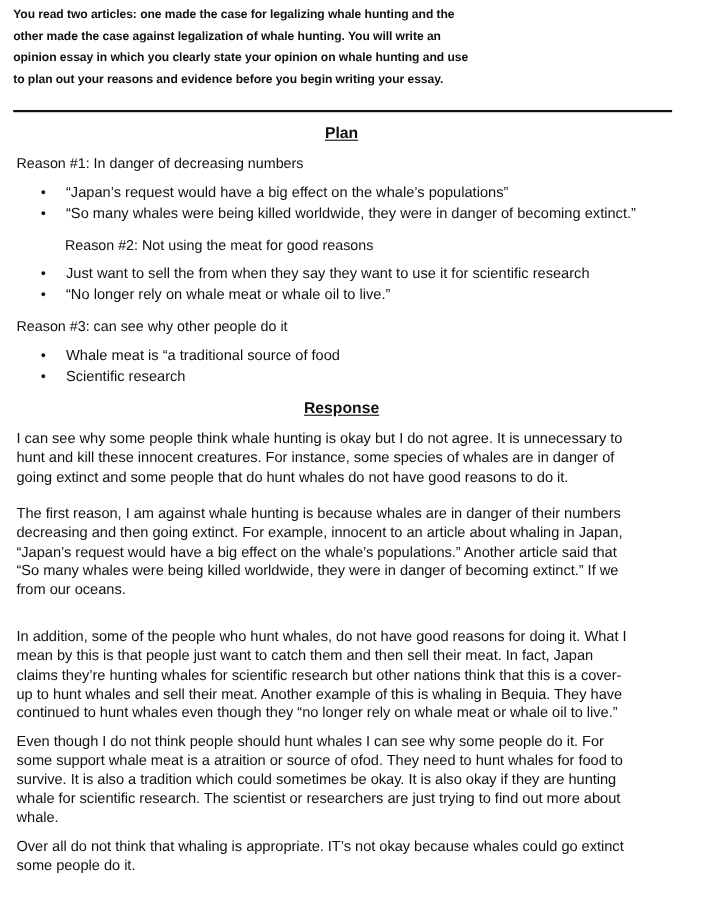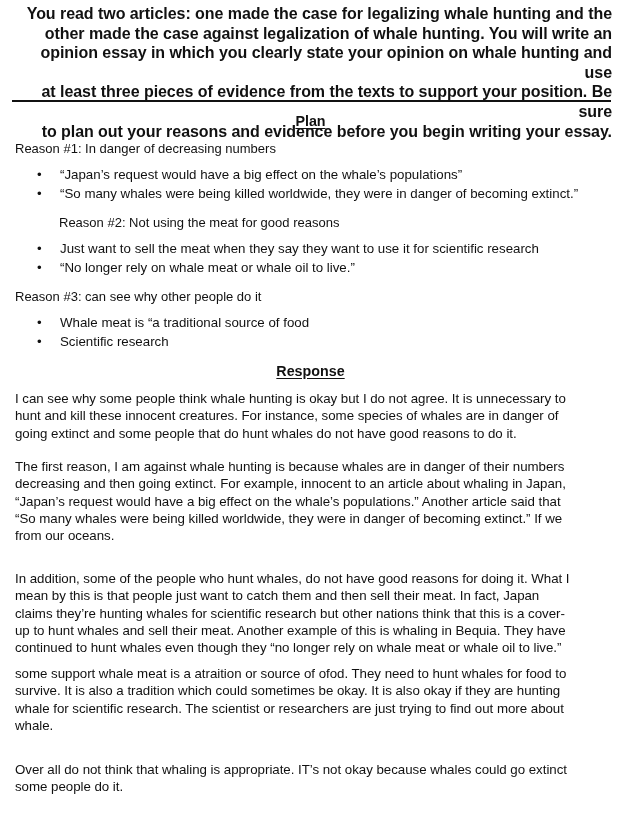--- a/index.html
+++ b/index.html
@@ -13,23 +13,23 @@
       overflow: hidden;
       position: relative;
       font-family: "Liberation Sans", sans-serif;
       color: #111111;
     }
     .prompt {
       position: absolute;
       left: 12px;
       top: 4px;
       width: 600px;
-      text-align: right;
+      text-align: left;
       font-weight: bold;
-      font-size: 16px;
+      font-size: 11px;
       line-height: 19.6px;
       letter-spacing: -0.05px;
     }
     .rule {
       position: absolute;
       left: 12px;
       top: 100px;
       width: 599px;
       height: 2px;
       background: #111111;
@@ -102,21 +102,20 @@
     #para-4 { top: 665px; }
     #para-5 { top: 761px; }
   </style>
 </head>
 <body>
 
 <div class="prompt">
   <div>You read two articles: one made the case for legalizing whale hunting and the</div>
   <div>other made the case against legalization of whale hunting.  You will write an</div>
   <div>opinion essay in which you clearly state your opinion on whale hunting and use</div>
-  <div>at least three pieces of evidence from the texts to support your position.  Be sure</div>
   <div>to plan out your reasons and evidence before you begin writing your essay.</div>
 </div>
 
 <div class="rule"></div>
 
 <div class="section-heading" id="plan-heading">
   <span>Plan</span>
 </div>
 
 <div class="reason" id="reason-1">Reason #1: In danger of decreasing numbers</div>
@@ -128,21 +127,21 @@
   <li>
     <span class="bullet-dot">•</span>
     <span>“So many whales were being killed worldwide, they were in danger of becoming extinct.”</span>
   </li>
 </ul>
 
 <div class="reason" id="reason-2">Reason #2: Not using the meat for good reasons</div>
 <ul class="bullets" id="bullets-2">
   <li>
     <span class="bullet-dot">•</span>
-    <span>Just want to sell the meat when they say they want to use it for scientific research</span>
+    <span>Just want to sell the from when they say they want to use it for scientific research</span>
   </li>
   <li>
     <span class="bullet-dot">•</span>
     <span>“No longer rely on whale meat or whale oil to live.”</span>
   </li>
 </ul>
 
 <div class="reason" id="reason-3">Reason #3: can see why other people do it</div>
 <ul class="bullets" id="bullets-3">
   <li>
@@ -175,20 +174,21 @@
 
 <p class="para" id="para-3">
   <span class="line">In addition, some of the people who hunt whales, do not have good reasons for doing it. What I</span>
   <span class="line">mean by this is that people just want to catch them and then sell their meat. In fact, Japan</span>
   <span class="line">claims they’re hunting whales for scientific research but other nations think that this is a cover-</span>
   <span class="line">up to hunt whales and sell their meat.  Another example of this is whaling in Bequia. They have</span>
   <span class="line">continued to hunt whales even though they “no longer rely on whale meat or whale oil to live.”</span>
 </p>
 
 <p class="para" id="para-4">
+  <span class="line">Even though I do not think people should hunt whales I can see why some people do it. For</span>
   <span class="line">some support whale meat is a atraition or source of ofod. They need to hunt whales for food to</span>
   <span class="line">survive. It is also a tradition which could sometimes be okay. It is also okay if they are hunting</span>
   <span class="line">whale for scientific research. The scientist or researchers are just trying to find out more about</span>
   <span class="line">whale.</span>
 </p>
 
 <p class="para" id="para-5">
   <span class="line">Over all do not think that whaling is appropriate. IT’s not okay because whales could go extinct</span>
   <span class="line">some people do it.</span>
 </p>

